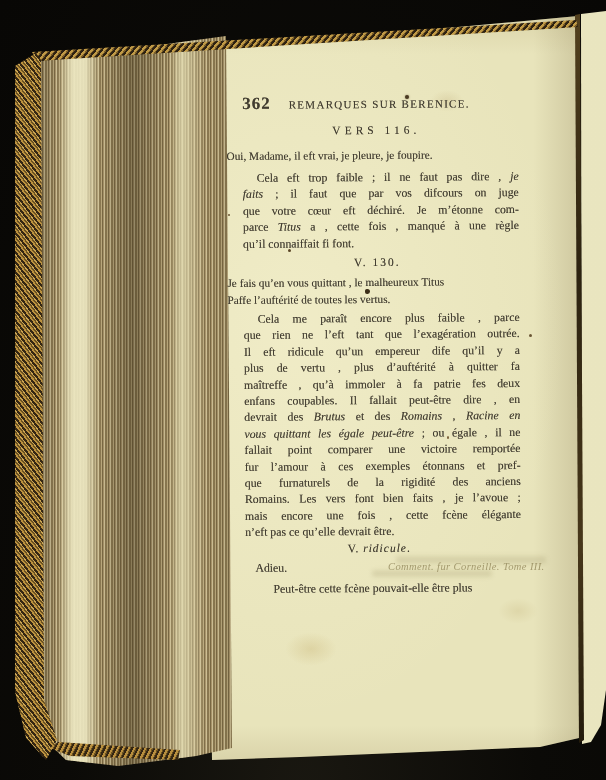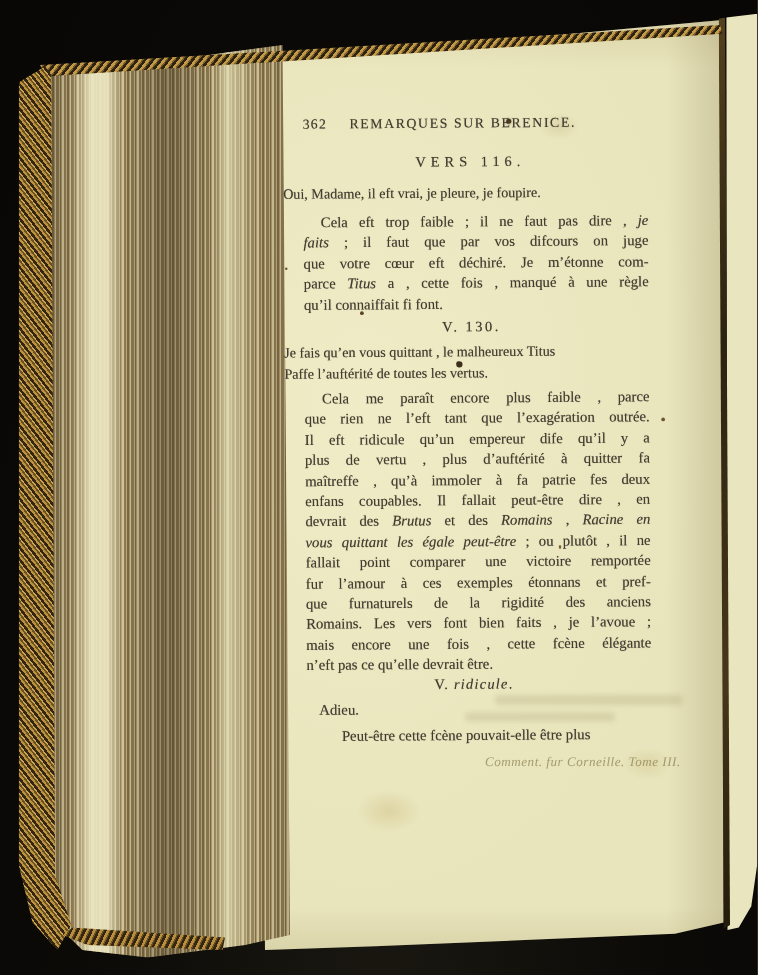--- a/index.html
+++ b/index.html
@@ -75,35 +75,35 @@
   .stain{position:absolute;border-radius:50%;}
   .st1{left:285px;top:632px;width:52px;height:34px;background:radial-gradient(ellipse,rgba(190,166,96,.28),rgba(190,166,96,0) 70%);}
   .st2{left:430px;top:90px;width:34px;height:22px;background:radial-gradient(ellipse,rgba(160,130,70,.16),rgba(160,130,70,0) 70%);}
   .st3{left:498px;top:598px;width:40px;height:26px;background:radial-gradient(ellipse,rgba(176,154,88,.18),rgba(176,154,88,0) 70%);}
 
   
   .ghost-bar{position:absolute;filter:blur(2px);background:rgba(146,136,92,0.20);border-radius:3px;}
   .gb1{left:396px;top:556px;width:150px;height:8px;}
   .gb2{left:372px;top:570px;width:120px;height:7px;}
   .ghost-text{
-    position:absolute;left:388px;top:605px;width:160px;
+    position:absolute;left:388px;top:561px;width:160px;
     font-size:10.5px;font-style:italic;color:rgba(122,110,64,0.62);
     filter:blur(0.5px);letter-spacing:0.4px;white-space:nowrap;
   }
 
   
   .text-layer{
     position:absolute;left:228px;top:93px;width:300px;height:560px;
     transform:rotate(-0.4deg);
     color:#413c30;
     text-shadow:0 0 0.6px rgba(65,60,48,0.55);
   }
   .tl{position:absolute;left:0;width:300px;}
   .header-row{top:0;left:16px;width:276px;display:flex;align-items:baseline;gap:18px;}
-  .pagenum{font-size:11px;letter-spacing:1px;}
+  .pagenum{font-size:17px;letter-spacing:1px;font-weight:bold;}
   .runtitle{font-size:11px;letter-spacing:1.3px;}
   .heading{text-align:center;font-size:11.5px;letter-spacing:2px;}
   .h116{top:31px;letter-spacing:4px;}
   .h130{top:163px;}
   .hdern{top:449px;letter-spacing:1px;}
   .verse{font-size:11.3px;line-height:16.5px;}
   .v116{top:54px;}
   .v130{top:181px;}
   .para{left:16px;width:276px;font-size:11.8px;line-height:16.4px;}
   .p1{top:76px;}
@@ -170,21 +170,21 @@
       </div>
 
     <div class="tl para p2">
         <div class="tline"><span>Cela me paraît encore plus faible , parce</span></div>
         <div class="tline"><span>que rien ne l’eft tant que l’exagération outrée.</span></div>
         <div class="tline"><span>Il eft ridicule qu’un empereur dife qu’il y a</span></div>
         <div class="tline"><span>plus de vertu , plus d’auftérité à quitter fa</span></div>
         <div class="tline"><span>maîtreffe , qu’à immoler à fa patrie fes deux</span></div>
         <div class="tline"><span>enfans coupables. Il fallait peut-être dire , en</span></div>
         <div class="tline"><span>devrait des </span><span class="it">Brutus</span><span> et des </span><span class="it">Romains</span><span> , </span><span class="it">Racine en</span></div>
-        <div class="tline"><span class="it">vous quittant les égale peut-être</span><span> ; ou plutôt , il ne</span></div>
+        <div class="tline"><span class="it">vous quittant les égale peut-être</span><span> ; ou égale , il ne</span></div>
         <div class="tline"><span>fallait point comparer une victoire remportée</span></div>
         <div class="tline"><span>fur l’amour à ces exemples étonnans et pref-</span></div>
         <div class="tline"><span>que furnaturels de la rigidité des anciens</span></div>
         <div class="tline"><span>Romains. Les vers font bien faits , je l’avoue ;</span></div>
         <div class="tline"><span>mais encore une fois , cette fcène élégante</span></div>
         <div class="tline"><span>n’eft pas ce qu’elle devrait être.</span></div>
       </div>
 
     <div class="tl heading hdern">
         <div class="tline"><span>V. </span><span class="it">ridicule</span><span>.</span></div>

